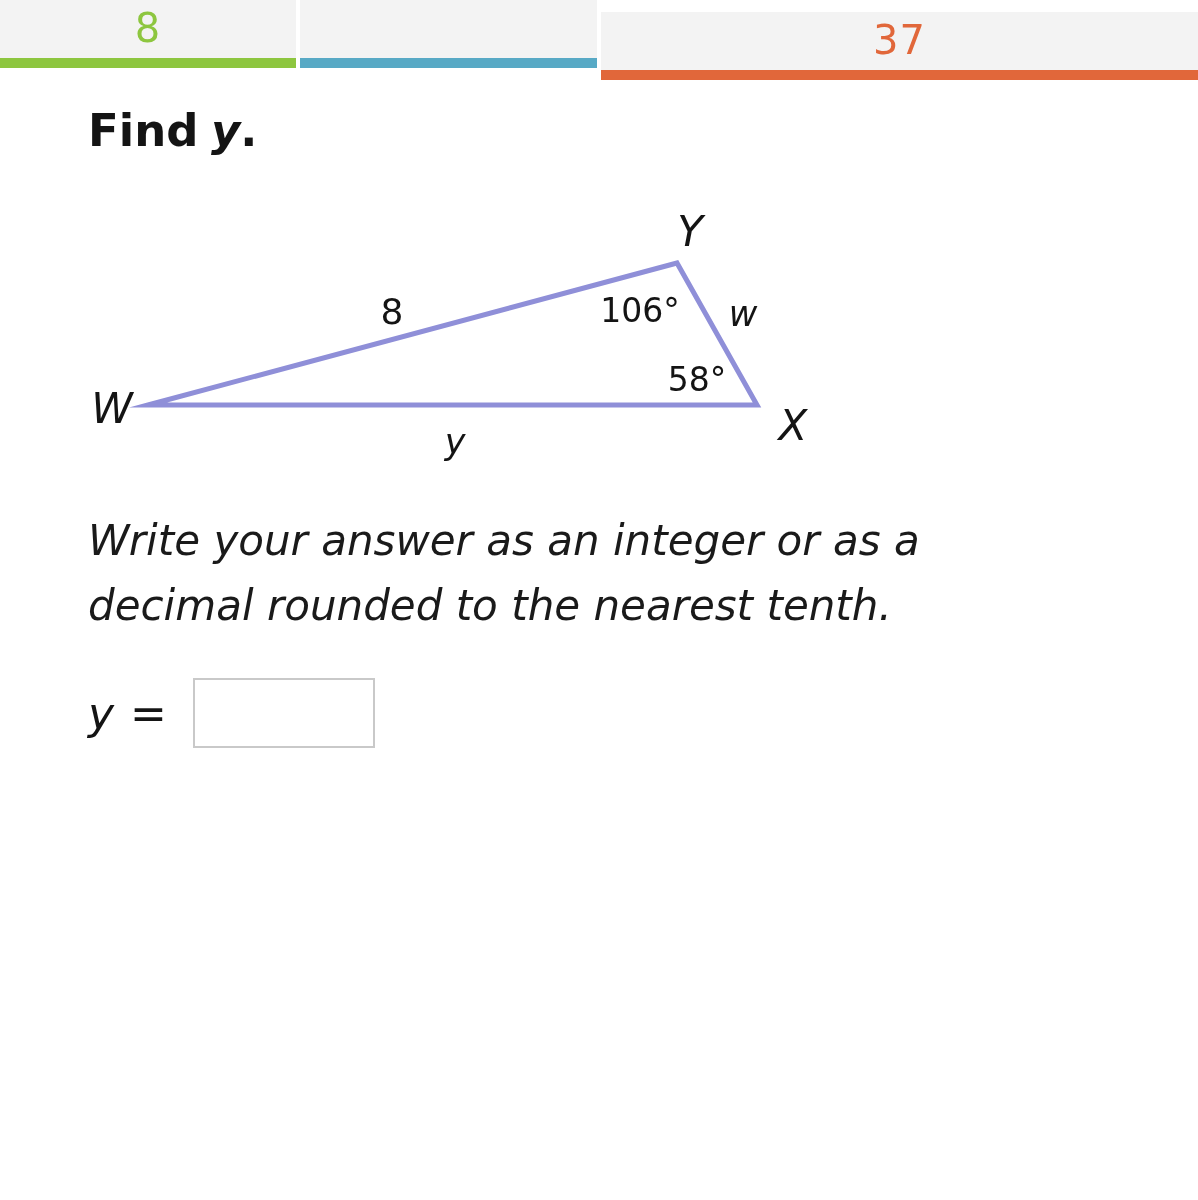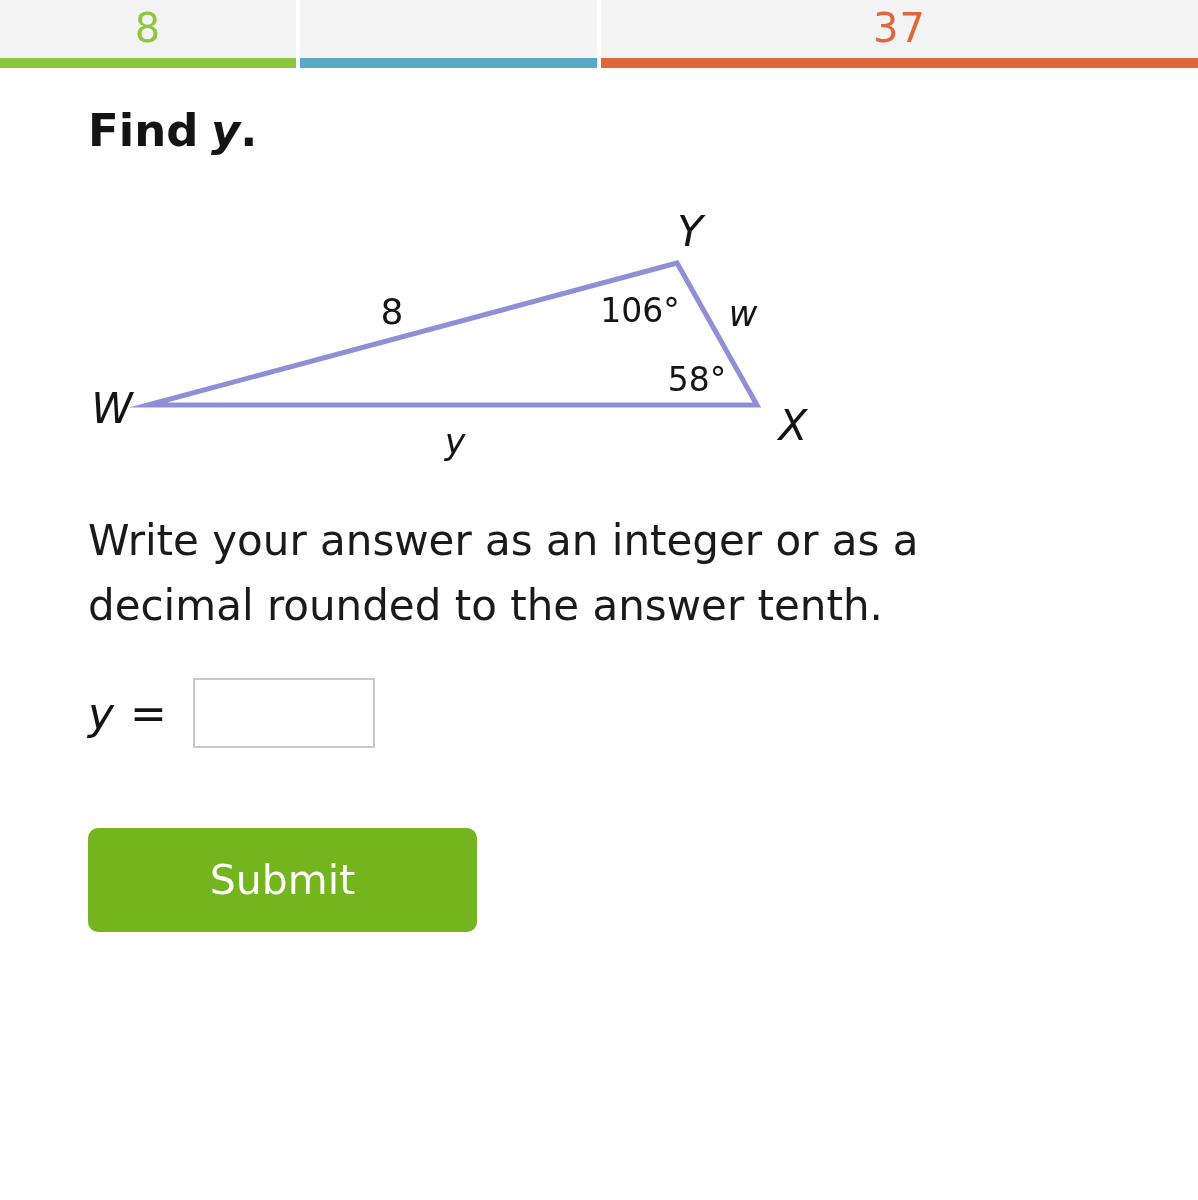--- a/index.html
+++ b/index.html
@@ -9,21 +9,21 @@
     font-family: "DejaVu Sans", "Liberation Sans", sans-serif;
     color: #141414;
   }
   .page { position: relative; width: 1198px; height: 1200px; overflow: hidden; background: #ffffff; }
 
   
   .topbar { position: absolute; top: 0; left: 0; width: 1198px; height: 68px; display: flex; gap: 4px; background: #ffffff; }
   .seg { position: relative; height: 68px; background: #f3f3f3; display: flex; align-items: center; justify-content: center; }
   .seg-questions { width: 296px; }
   .seg-time { width: 297px; }
-  .seg-score { width: 597px; }
+  .seg-score { width: 597px; margin-top: 12px; }
   .seg-num { font-size: 40px; padding-bottom: 12px; letter-spacing: 1px; }
   .txt-green { color: #8dc63f; }
   .txt-teal { color: #57a9c5; }
   .txt-orange { color: #e1673a; }
   .seg-bar { position: absolute; left: 0; bottom: 0; width: 100%; height: 10px; }
   .bar-green { background: #8dc63f; }
   .bar-teal { background: #57a9c5; }
   .bar-orange { background: #e1673a; }
 
   
@@ -32,21 +32,21 @@
 
   
   .diagram { position: absolute; left: 80px; top: 195px; }
   .diagram text { fill: #141414; }
   .vlabel { font-size: 42px; font-style: italic; }
   .slabel { font-size: 36px; }
   .alabel { font-size: 33px; }
   .ilabel { font-size: 35px; font-style: italic; }
 
   
-  .instruction { position: absolute; left: 88px; top: 508px; font-size: 42px; line-height: 65px; color: #1a1a1a; }
+  .instruction { position: absolute; left: 88px; top: 508px; font-size: 42px; font-style: italic; line-height: 65px; color: #1a1a1a; }
 
   
   .answer-row { position: absolute; left: 88px; top: 676px; height: 74px; display: flex; align-items: center; }
   .answer-var { font-size: 44px; font-style: italic; }
   .answer-eq { font-size: 44px; margin-left: 16px; }
   .answer-input {
     margin-left: 26px; width: 182px; height: 70px;
     border: 2px solid #c9c9c9; border-radius: 0;
     background: #ffffff; font-size: 36px; padding: 0 12px;
     font-family: "DejaVu Sans", "Liberation Sans", sans-serif;
@@ -91,24 +91,23 @@
     <text x="713" y="245" text-anchor="middle" class="vlabel">X</text>
     <text x="312" y="129" text-anchor="middle" class="slabel">8</text>
     <text x="663" y="131" text-anchor="middle" class="ilabel">w</text>
     <text x="375" y="259" text-anchor="middle" class="ilabel">y</text>
     <text x="560" y="127" text-anchor="middle" class="alabel">106°</text>
     <text x="617" y="196" text-anchor="middle" class="alabel">58°</text>
   </svg>
 
   <div class="instruction">
     <div>Write your answer as an integer or as a</div>
-    <div>decimal rounded to the answer tenth.</div>
+    <div>decimal rounded to the nearest tenth.</div>
   </div>
 
   <div class="answer-row">
     <span class="answer-var">y</span>
     <span class="answer-eq">=</span>
     <input class="answer-input" type="text" value="" style="">
   </div>
 
-  <button class="submit-btn">Submit</button>
 
 </div>
 
 </body></html>

